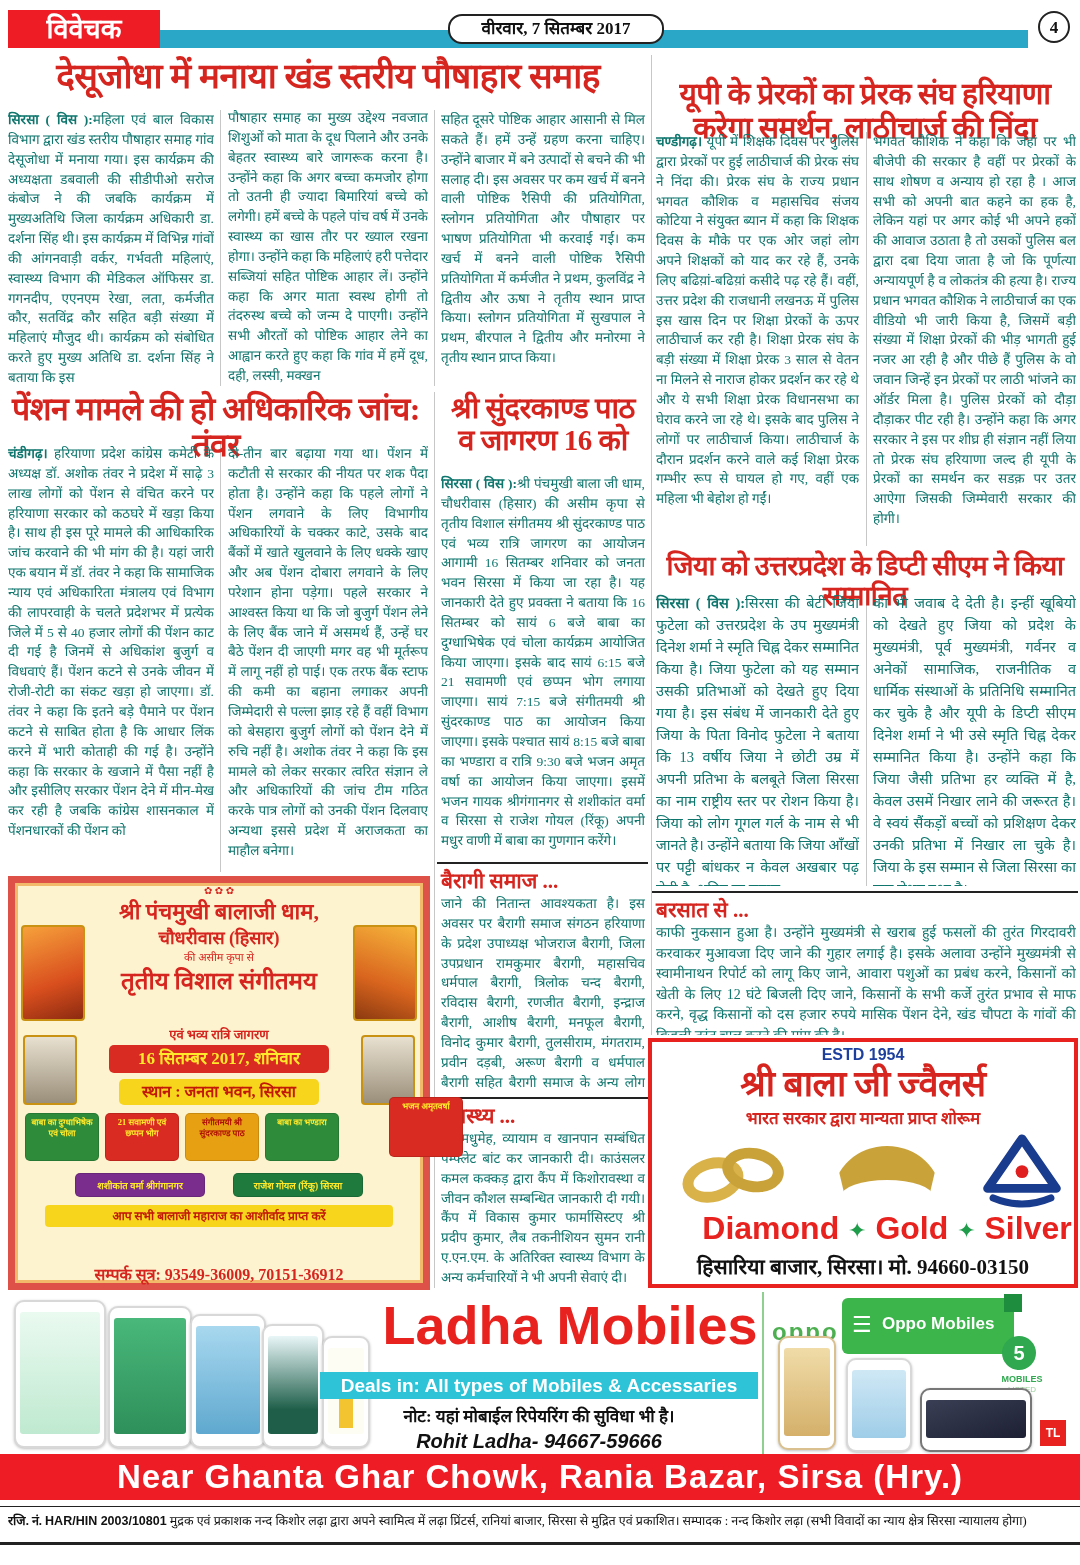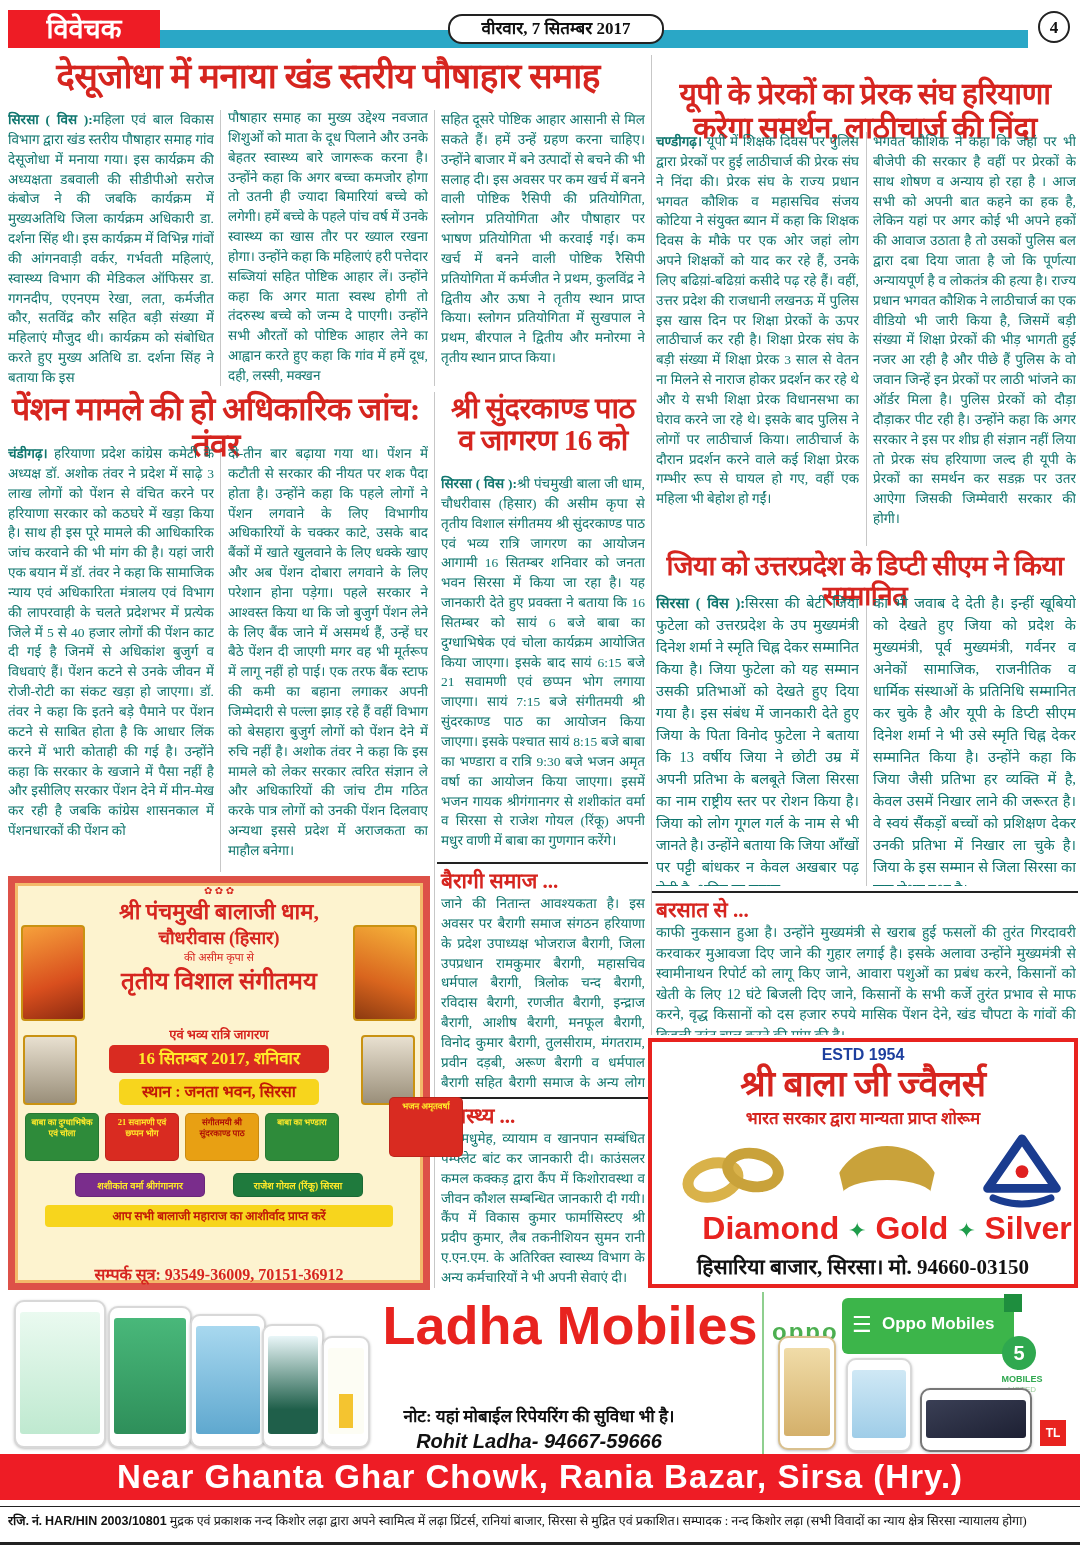--- a/index.html
+++ b/index.html
@@ -189,20 +189,21 @@
     <div class="phone" style="left:262px; top:32px; width:62px; height:124px;">
         <div class="scr" style="background:linear-gradient(180deg,#e9f6f8,#1f5f4a 75%);"></div>
       </div>
     <div class="phone" style="left:322px; top:44px; width:48px; height:112px;">
         <div class="scr" style="background:#fdfdf4;">
           <div style="width:14px;height:34px;background:#f4c430;margin:46px auto 0;"></div>
         </div>
       </div>
 
     <div class="abs sans" style="left:380px; top:2px; width:380px; text-align:center; color:#e8231f; font-weight:bold; font-size:54px;">Ladha Mobiles</div>
+    <div class="abs sans" style="left:320px; top:80px; width:438px; height:27px; background:#2fc3d8; color:#fff; font-weight:bold; font-size:19px; line-height:27px; text-align:center;">Deals in: All types of Mobiles &amp; Accessaries</div>
     <div class="abs" style="left:320px; top:112px; width:438px; text-align:center; font-weight:bold; font-size:17px;">नोट: यहां मोबाईल रिपेयरिंग की सुविधा भी है।</div>
     <div class="abs sans" style="left:320px; top:138px; width:438px; text-align:center; font-weight:bold; font-style:italic; font-size:20px;">Rohit Ladha- 94667-59666</div>
 
     <div class="abs" style="left:762px; top:0; width:2px; height:162px; background:#8fcf8f;"></div>
 
     <div class="abs sans" style="left:772px; top:26px; color:#4caf50; font-weight:bold; font-size:24px; letter-spacing:2px;">oppo</div>
     <div class="abs sans" style="left:842px; top:6px; width:172px; height:56px; background:#3cb54a; border-radius:6px; color:#fff;">
       <span class="abs" style="left:10px; top:14px; font-size:22px;">☰</span>
       <span class="abs" style="left:40px; top:16px; font-weight:bold; font-size:17px;">Oppo Mobiles</span>
       <span class="abs" style="right:-8px; top:-4px; width:18px; height:18px; background:#1e8e3e;"></span>

